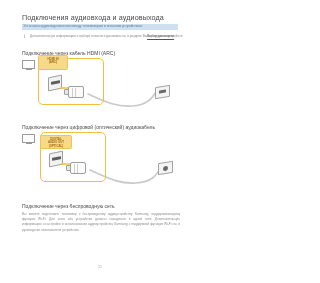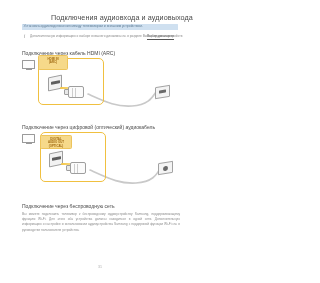--- a/index.html
+++ b/index.html
@@ -24,21 +24,20 @@
 
   
   .page-title {
     position: absolute;
     left: 22px;
     top: 13px;
     font-size: 7.2px;
     color: #4a4a4a;
     letter-spacing: 0.1px;
     white-space: nowrap;
-    margin-left: 29px;
   }
   .subtitle-bar {
     position: absolute;
     left: 22px;
     top: 24px;
     width: 156px;
     height: 6px;
     background: #cfe0f0;
     border-radius: 0.5px;
     overflow: hidden;

